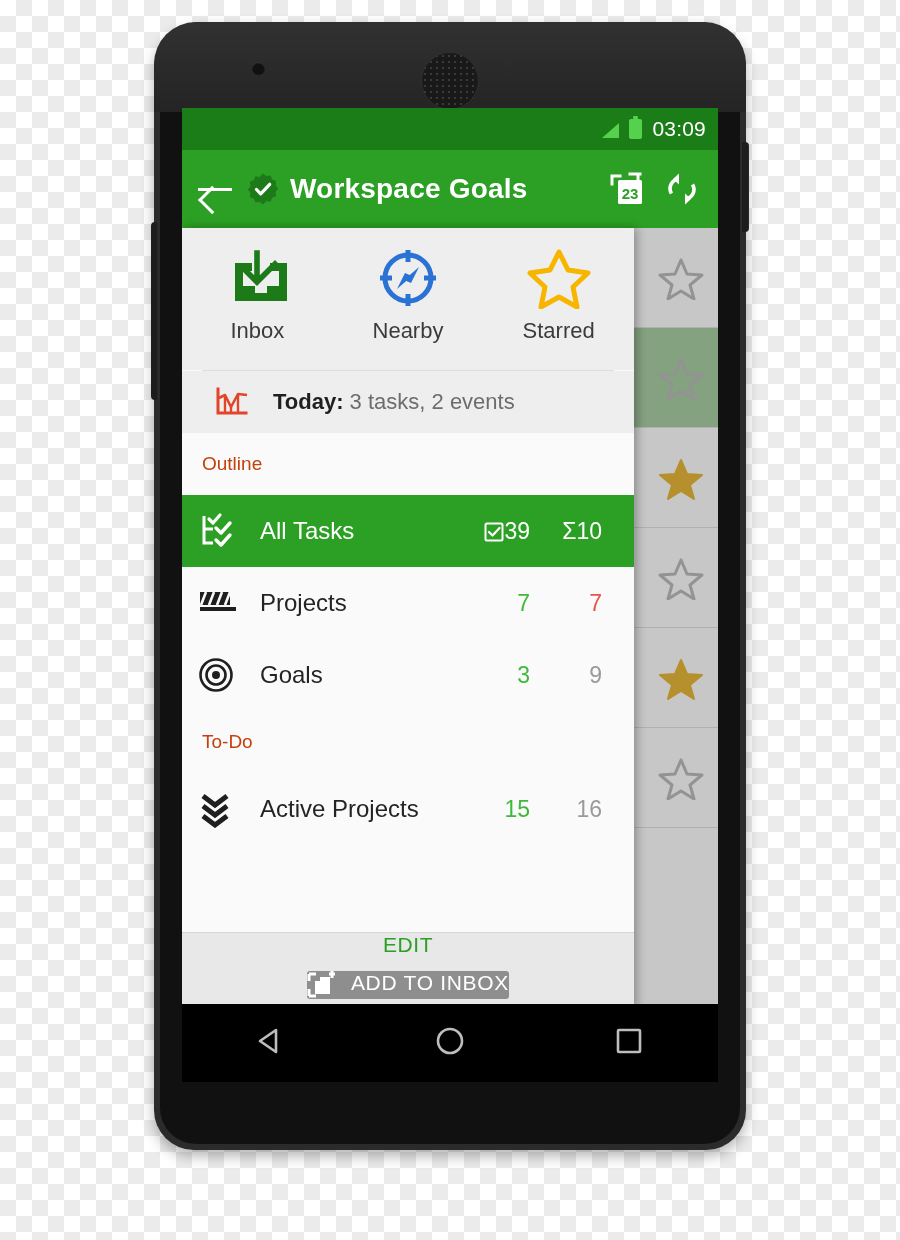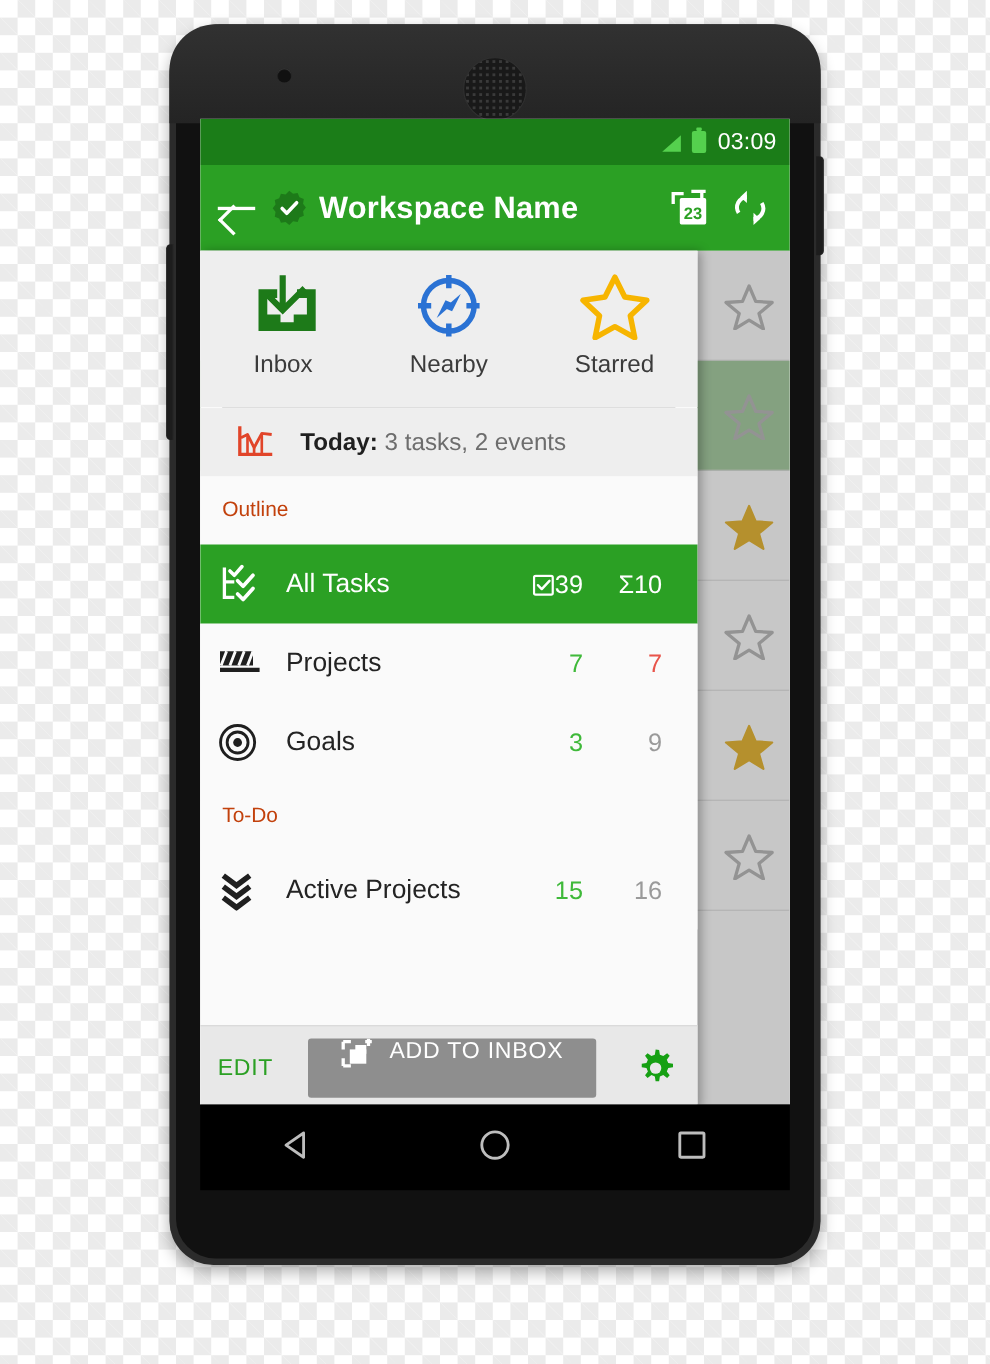--- a/index.html
+++ b/index.html
@@ -181,21 +181,21 @@
     width: 72px; text-align: right; font-size: 23px;
   }
   .nav-row .n-c1 { color: #3fb93a; }
   .nav-row .n-c2 { color: #9a9a9a; }
   .nav-row.active .n-c1, .nav-row.active .n-c2 { color:#ffffff; font-size: 23px; }
   .nav-row .n-c2.warn { color: #e8544a; }
 
   
   #actionbar {
     height: 76px; background: #e8e8e8; border-top: 1px solid #d6d6d6;
-    display: flex; align-items: center; padding: 0 16px; gap: 32px;
+    display: flex; align-items: center; padding: 0 16px; gap: 14px; flex-direction: column;
   }
   #editbtn { color: #2ba024; font-size: 21px; letter-spacing: .6px; }
   #addbtn {
     flex: 1; height: 54px; background: #8e8e8e; border-radius: 3px;
     display: flex; justify-content: center; gap: 14px;
     color: #ffffff; font-size: 21px; letter-spacing: .7px;
   }
   #gearbtn { width: 44px; display:flex; align-items:center; justify-content:center; }
 
   
@@ -231,21 +231,21 @@
       <div id="appbar">
         <span class="ab-icon">
           <span class="back-arrow"></span>
         </span>
         <span class="ab-icon">
           <svg width="34" height="34" viewBox="0 0 34 34">
             <path d="M17 1.5 l3.4 2.6 4.2-.7 1.6 4 4 1.6-.7 4.2 2.6 3.4-2.6 3.4 .7 4.2-4 1.6-1.6 4-4.2-.7L17 32.5l-3.4-2.6-4.2.7-1.6-4-4-1.6 .7-4.2L1.9 17.4 4.5 14l-.7-4.2 4-1.6 1.6-4 4.2 .7z" fill="#1d7a19"></path>
             <path d="M10.5 17.5 l4.2 4.4 9-9.6" stroke="#ffffff" stroke-width="3.2" fill="none" stroke-linecap="round" stroke-linejoin="round"></path>
           </svg>
         </span>
-        <span class="title">Workspace Name</span>
+        <span class="title">Workspace Goals</span>
         <span style="flex:1"></span>
         <span class="ab-icon" style="position:relative;width:44px;height:40px;">
           <svg width="40" height="38" viewBox="0 0 40 38">
             <path d="M4 6 h8 M4 6 v8" stroke="#fff" stroke-width="3" fill="none" stroke-linecap="square"></path>
             <path d="M30 4 v8 M22 4 h10" stroke="#fff" stroke-width="3" fill="none" stroke-linecap="square"></path>
             <rect x="10" y="10" width="24" height="24" rx="1.5" fill="#ffffff"></rect>
             <text x="22" y="29" font-family="Liberation Sans, sans-serif" font-size="15" font-weight="bold" fill="#2ba024" text-anchor="middle">23</text>
           </svg>
         </span>
         <span class="ab-icon" style="width:44px;height:40px;">

